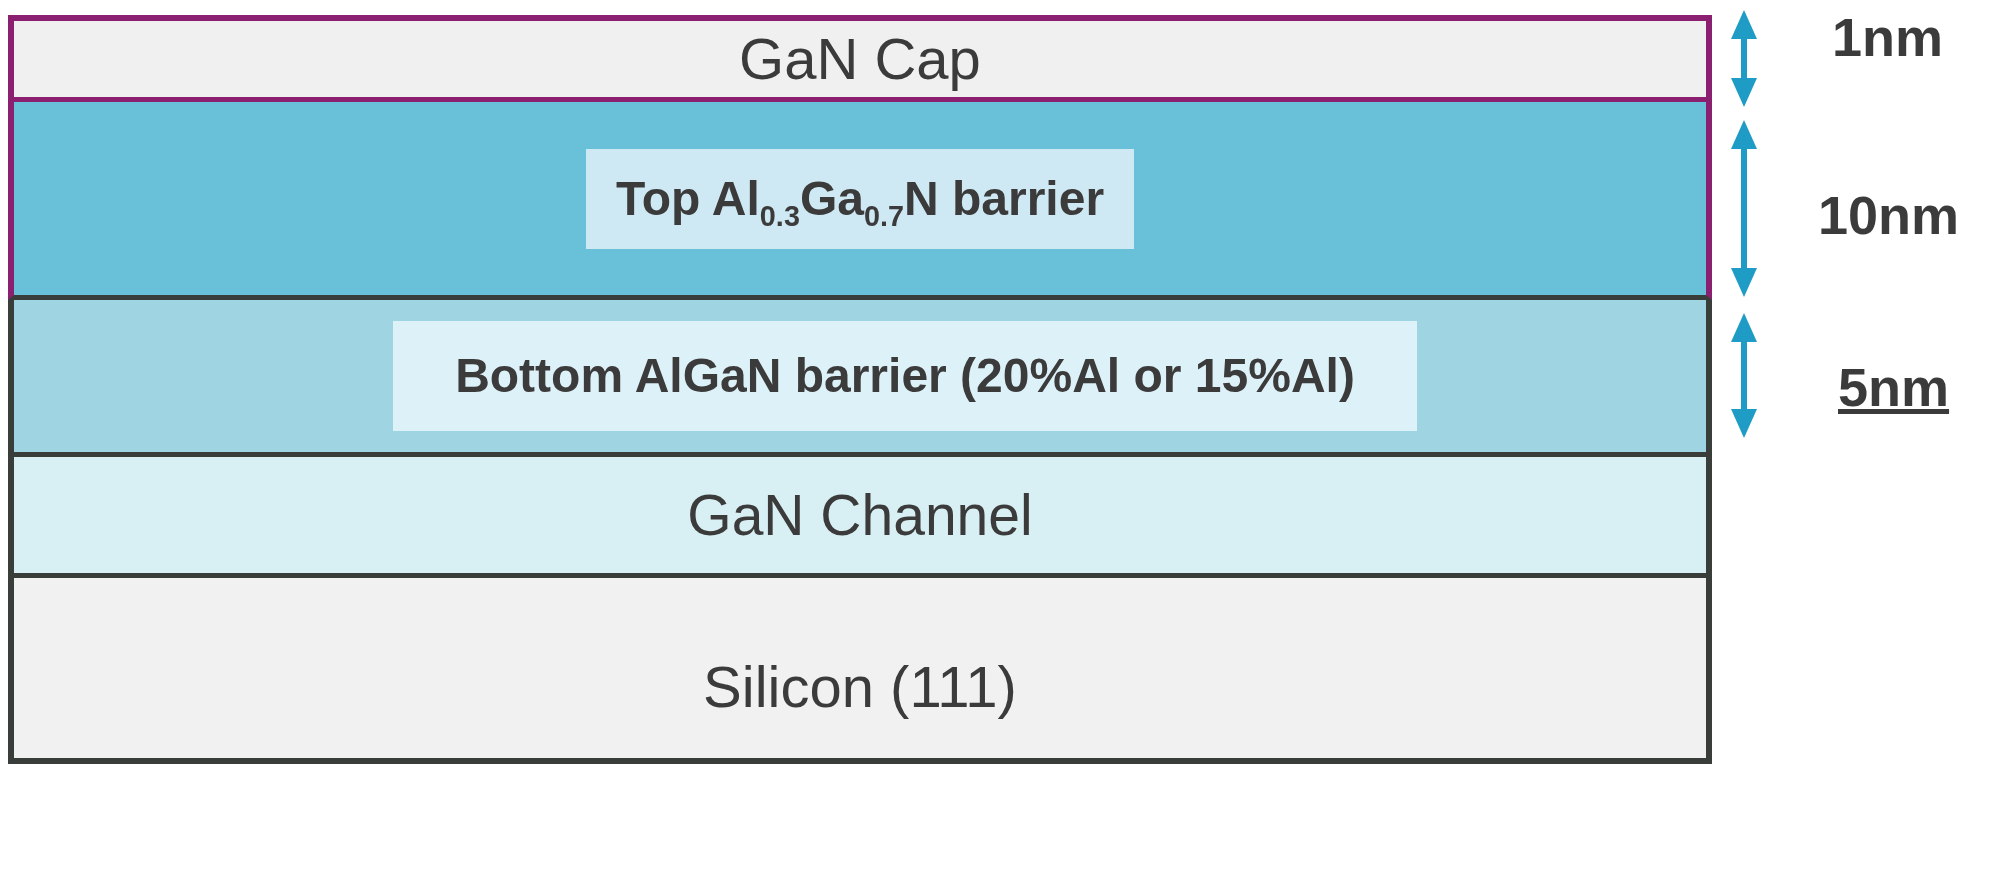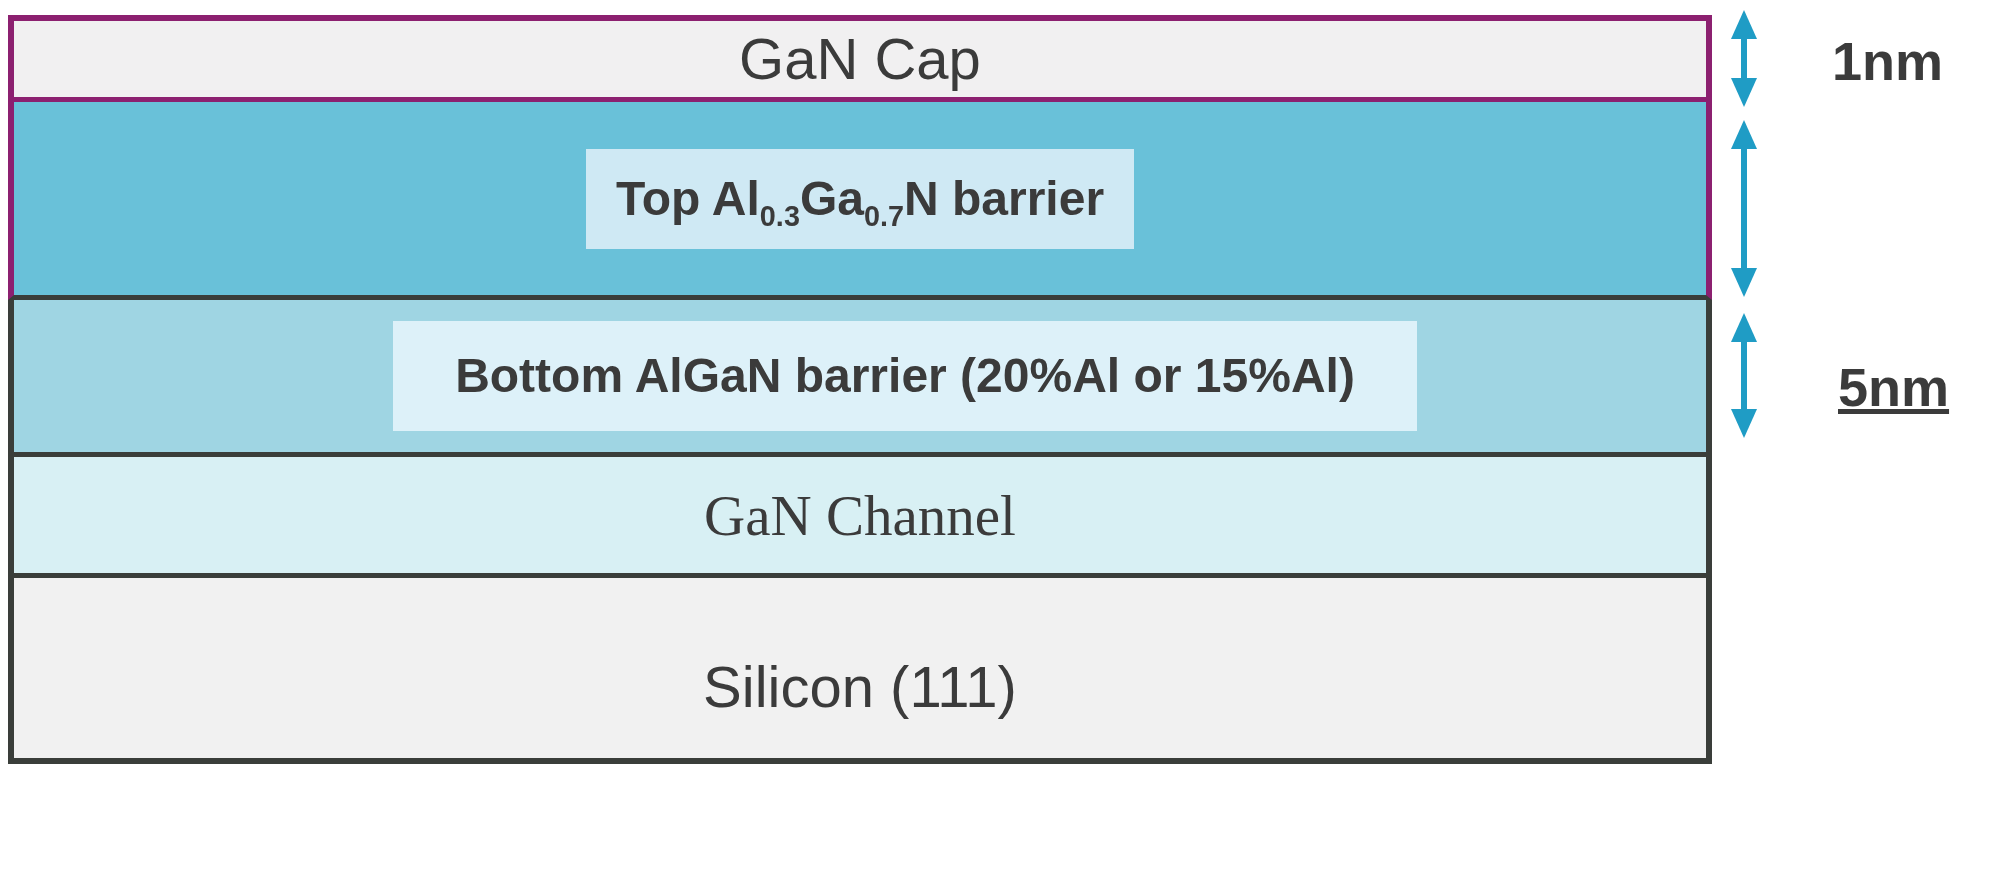--- a/index.html
+++ b/index.html
@@ -95,21 +95,21 @@
   .arrow-3 { left: 1726px; top: 313px; width: 36px; height: 125px; }
 
   .dim-label {
     position: absolute;
     color: var(--text);
     font-weight: bold;
     font-size: 54px;
     line-height: 1;
     white-space: nowrap;
   }
-  .lbl-1 { left: 1832px; top: 34px;  }
+  .lbl-1 { left: 1832px; top: 10px;  }
   .lbl-2 { left: 1818px; top: 188px; }
   .lbl-3 { left: 1838px; top: 360px; text-decoration: underline; }
 </style>
 </head>
 <body>
 
 <div class="canvas">
 
   <div class="stack">
 
@@ -122,21 +122,21 @@
         <span class="formula"><span>Top Al</span><sub>0.3</sub><span>Ga</span><sub>0.7</sub><span>N barrier</span></span>
       </div>
     </div>
 
     <div class="layer l-botbar" style="background: rgb(159, 213, 227);">
       <div class="label-box box-bottom" style="background: rgb(221, 241, 249);">
         <span>Bottom AlGaN barrier (20%Al or 15%Al)</span>
       </div>
     </div>
 
-    <div class="layer l-channel" style="background: rgb(216, 240, 244); font-family: Liberation Serif, serif;">
+    <div class="layer l-channel" style="background: rgb(216, 240, 244);">
       <span class="layer-text t-channel">GaN Channel</span>
     </div>
 
 
     <div class="layer l-si" style="background: rgb(241, 241, 241);">
       <span class="layer-text t-si">Silicon (111)</span>
     </div>
 
   </div>
 
@@ -152,15 +152,16 @@
     <polygon points="18,177 31,148 5,148"></polygon>
   </svg>
 
   <svg class="dim-arrow arrow-3" viewBox="0 0 36 125" xmlns="http://www.w3.org/2000/svg">
     <polygon points="18,0 31,29 5,29"></polygon>
     <rect x="15" y="24" width="6" height="77"></rect>
     <polygon points="18,125 31,96 5,96"></polygon>
   </svg>
 
   <span class="dim-label lbl-1">1nm</span>
+  <span class="dim-label lbl-2">10nm</span>
   <span class="dim-label lbl-3">5nm</span>
 
 </div>
 
 </body></html>

